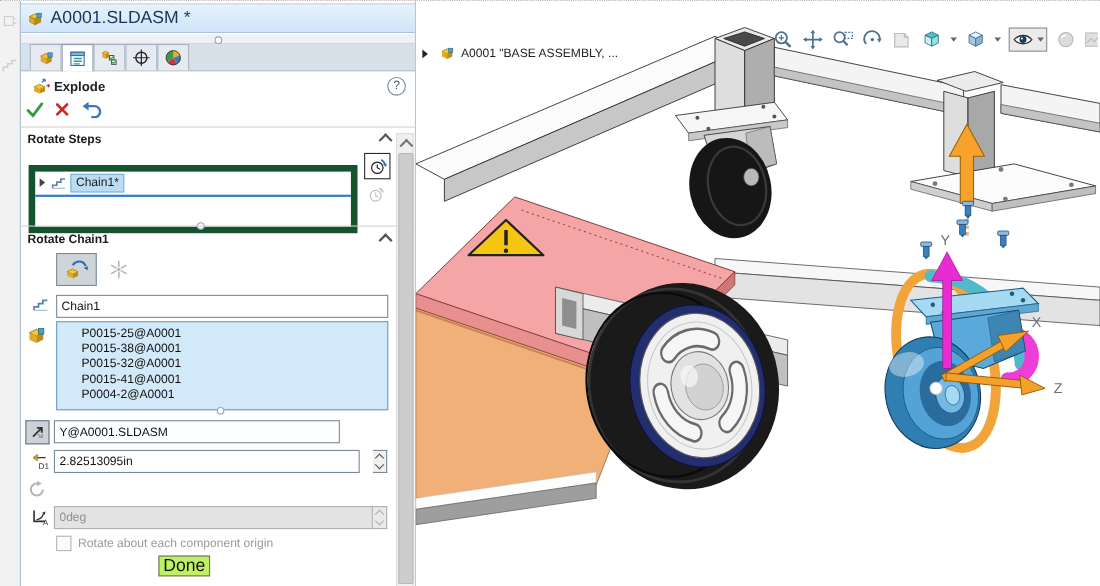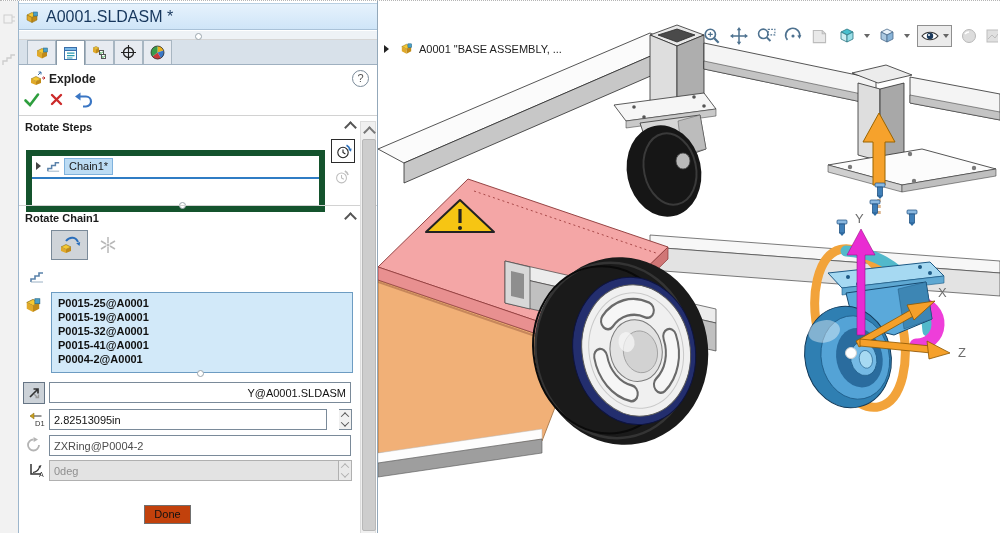--- a/index.html
+++ b/index.html
@@ -48,34 +48,34 @@
   .clock-gray{position:absolute;left:314px;top:103px;width:18px;height:18px;}
   
   .big-btn{position:absolute;width:37px;height:30px;display:flex;align-items:center;justify-content:center;box-sizing:border-box;}
   .big-btn.pressed{background:#cfd4d9;border:1px solid #7a8a99;}
   .fld{position:absolute;height:21px;border:1px solid #7a8a99;background:#fff;box-sizing:border-box;
       font-family:"Liberation Sans",sans-serif;font-size:11px;padding:0 4px;color:#111;}
   .fld.dim{color:#4c4c4c;}
   .fld.disabled{background:#e3e3e3;color:#8f8f8f;border-color:#b0b0b0;}
   .comp-box{position:absolute;left:32px;top:227px;width:302px;height:81px;background:#d2e9f9;
       border:1px solid #6d9cc2;box-sizing:border-box;padding-top:3px;}
-  .comp-item{padding-left:6px;line-height:14px;color:#101010;font-weight:bold;}
+  .comp-item{padding-left:22px;line-height:14px;color:#101010;}
   .spin{position:absolute;width:13px;height:21px;border:1px solid #7a8a99;border-left:none;background:#f0f0f0;
       box-sizing:border-box;display:flex;flex-direction:column;align-items:center;justify-content:space-evenly;}
   .spin i{width:5px;height:5px;border-left:1.5px solid #555;border-top:1.5px solid #555;display:block;}
   .spin .up{transform:rotate(45deg) translate(1px,1px);}
   .spin .dn{transform:rotate(225deg) translate(1px,1px);}
   .spin.disabled{border-color:#b0b0b0;background:#e9e9e9;}
   .spin.disabled i{border-color:#b0b0b0;}
   .sq-btn{position:absolute;width:22px;height:22px;background:#ccd2d8;border:1px solid #667585;
       display:flex;align-items:center;justify-content:center;box-sizing:border-box;}
   .chk-row{position:absolute;left:32px;top:422px;display:flex;align-items:center;color:#9b9b9b;}
   .chk{width:12px;height:12px;border:1px solid #b5b5b5;background:#fbfbfb;margin-right:6px;}
-  .done-btn{position:absolute;left:125px;top:440px;width:47px;height:19px;background:#c2410c;
-      border:1px solid #707070;font-size:11px;color:#111;text-align:center;line-height:17px;box-sizing:border-box;}
+  .done-btn{position:absolute;left:125px;top:440px;width:47px;height:19px;background:#bef264;
+      border:1px solid #707070;font-size:16px;color:#111;text-align:center;line-height:17px;box-sizing:border-box;}
   .scrollbar{position:absolute;left:341px;top:56px;width:16px;height:413px;background:#f0f0f0;border:1px solid #dcdcdc;box-sizing:border-box;}
   .scrollbar .thumb{position:absolute;left:1px;top:17px;width:12px;height:390px;background:#cdcdcd;border:1px solid #b8b8b8;border-radius:2px;}
   .scrollbar .chev{left:4px;top:6px;border-color:#777;}
   
   .viewport{position:absolute;left:378px;top:0;width:622px;height:533px;background:#fff;}
   .scene{position:absolute;left:0;top:0;}
   .tree{position:absolute;left:6px;top:40px;display:flex;align-items:center;gap:5px;color:#222;}
   .hud{position:absolute;right:0;top:24px;display:flex;align-items:center;gap:7px;padding-right:2px;}
   .hud .caret{width:0;height:0;border-left:3.5px solid transparent;border-right:3.5px solid transparent;border-top:4px solid #666;}
   .hud .boxed{display:flex;align-items:center;background:#ebebeb;border:1px solid #8f8f8f;padding:1px 2px;gap:3px;}
@@ -233,73 +233,77 @@
             <path d="M11 9V3M13 10l5-3M13 12l5 3M11 13v6M9 12l-5 3M9 10L4 7"></path>
           </g>
           <circle cx="11" cy="11" r="1.6" fill="#b8b8b8"></circle>
         </svg>
       </div>
 
       <svg style="position:absolute;left:10px;top:204px" width="16" height="16" viewBox="0 0 16 16">
         <path d="M2 13v-3h4V7h4V4h4" fill="none" stroke="#5a82aa" stroke-width="1.6"></path>
         <path d="M2 13h12" stroke="#9ab0c4"></path>
       </svg>
+      <input class="fld" style="left: 32px; top: 203px; width: 302px;" value="Chain1">
 
       <svg style="position:absolute;left:4px;top:230px" width="20" height="20" viewBox="0 0 16 16">
         <path d="M3 6 8 3.5 13 6 8 8.5z" fill="#f5c832" stroke="#8a6a10" stroke-width=".6"></path>
         <path d="M3 6v5l5 2.5V8.5z" fill="#e0a92a"></path>
           <path d="M13 6v5l-5 2.5V8.5z" fill="#c08a18"></path>
         <rect x="9.5" y="3" width="4" height="4" fill="#4aa0c8" stroke="#20607e" stroke-width=".5"></rect>
       </svg>
       <div class="comp-box">
           <div class="comp-item">P0015-25@A0001</div>
-          <div class="comp-item">P0015-19@A0001</div>
+          <div class="comp-item">P0015-38@A0001</div>
           <div class="comp-item">P0015-32@A0001</div>
           <div class="comp-item">P0015-41@A0001</div>
           <div class="comp-item">P0004-2@A0001</div>
         </div>
       <div class="resize-dot" style="left:178px;top:305px"></div>
 
       <div class="sq-btn" style="left:4px;top:317px">
         <svg width="16" height="16" viewBox="0 0 16 16">
           <path d="M4 12 12 4M7.5 4H12v4.5" fill="none" stroke="#333" stroke-width="1.7"></path>
           <path d="M11 12 8 9M9.5 12.5h3v-3" fill="none" stroke="#999" stroke-width="1.3"></path>
         </svg>
       </div>
-      <input class="fld" style="left: 30px; top: 317px; width: 302px; text-align: right;" value="Y@A0001.SLDASM">
+      <input class="fld" style="left: 30px; top: 317px; width: 260px;" value="Y@A0001.SLDASM">
 
       <svg style="position:absolute;left:8px;top:345px" width="18" height="18" viewBox="0 0 18 18">
         <path d="M3.5 6h11" stroke="#333"></path>
         <path d="M3 6l4-3v6z" fill="#c8a020" stroke="#8a6a10" stroke-width=".5"></path>
         <text x="8" y="16" font-size="7.5" fill="#333">D1</text>
       </svg>
       <input class="fld" style="left: 30px; top: 344px; width: 278px;" value="2.82513095in">
       <div class="spin" style="left:320px;top:344px">
           <i class="up"></i>
           <i class="dn"></i>
         </div>
 
       <svg style="position:absolute;left:6px;top:371px" width="18" height="18" viewBox="0 0 18 18">
         <path d="M14 9a5.5 5.5 0 1 1-5.5-5.5" fill="none" stroke="#b4b4b4" stroke-width="1.8"></path>
         <path d="M8.5 1l.2 5L13 3.5z" fill="#b4b4b4"></path>
       </svg>
-      <input class="fld dim" style="left: 30px; top: 370px; width: 302px;" value="ZXRing@P0004-2">
 
       <svg style="position:absolute;left:8px;top:396px" width="19" height="19" viewBox="0 0 19 19">
         <path d="M4 3v10h10" fill="none" stroke="#333" stroke-width="1.5"></path>
         <path d="M6 11.5A8 8 0 0 0 12.5 6" fill="none" stroke="#333" stroke-width="1.1"></path>
         <path d="M14.5 4l-3 1 1.6 2.6z" fill="#333"></path>
         <text x="12" y="16" font-size="7" fill="#333">A</text>
       </svg>
       <input class="fld disabled" style="left: 30px; top: 395px; width: 290px;" value="0deg">
       <div class="spin disabled" style="left:320px;top:395px">
           <i class="up"></i>
           <i class="dn"></i>
         </div>
 
+      <div class="chk-row">
+        <span class="chk"></span>
+        <span>Rotate about each component origin</span>
+      </div>
 
       <div class="done-btn">Done</div>
 
       <div class="scrollbar">
         <span class="chev"></span>
         <div class="thumb"></div>
       </div>
     </div>
   </div>
 

